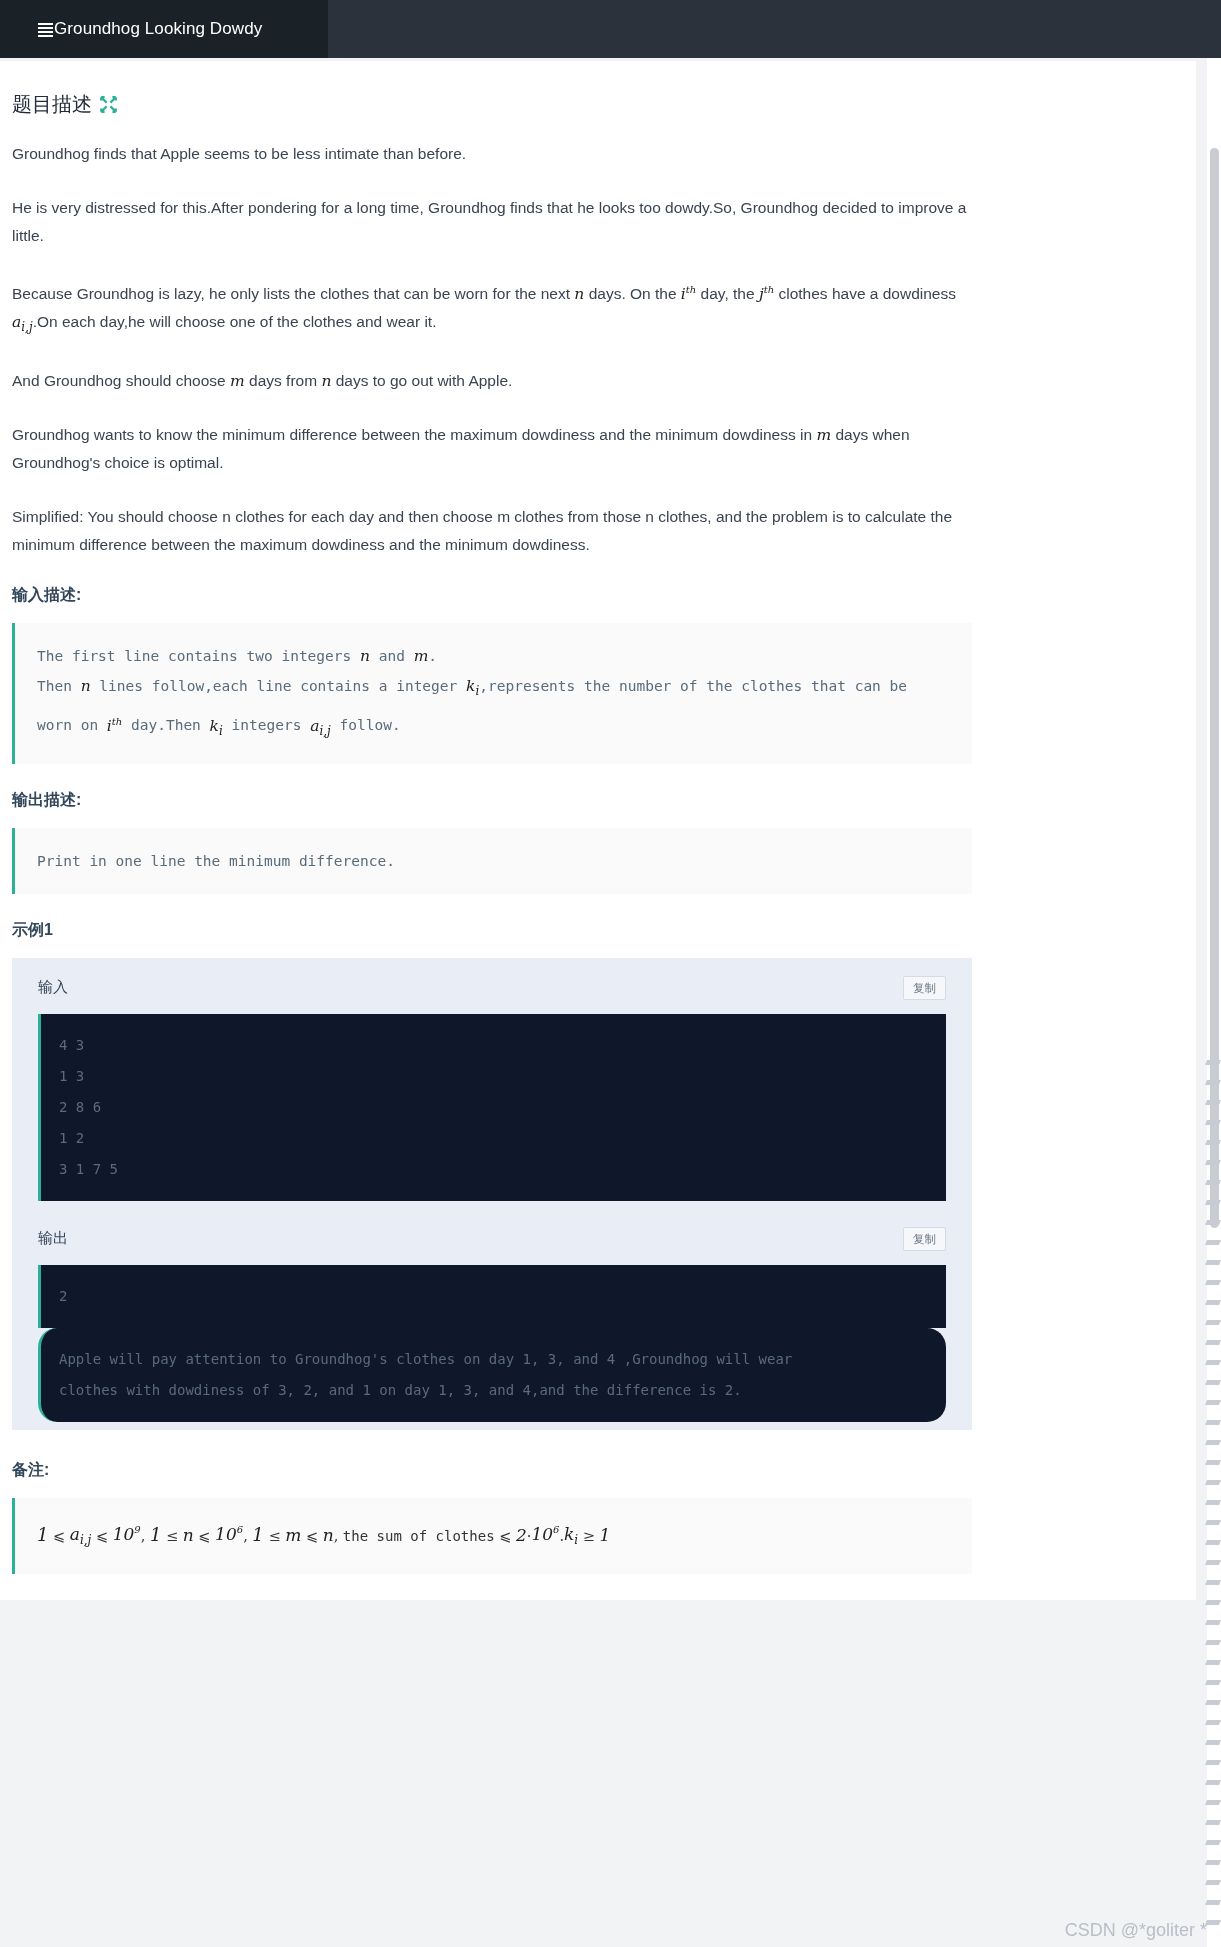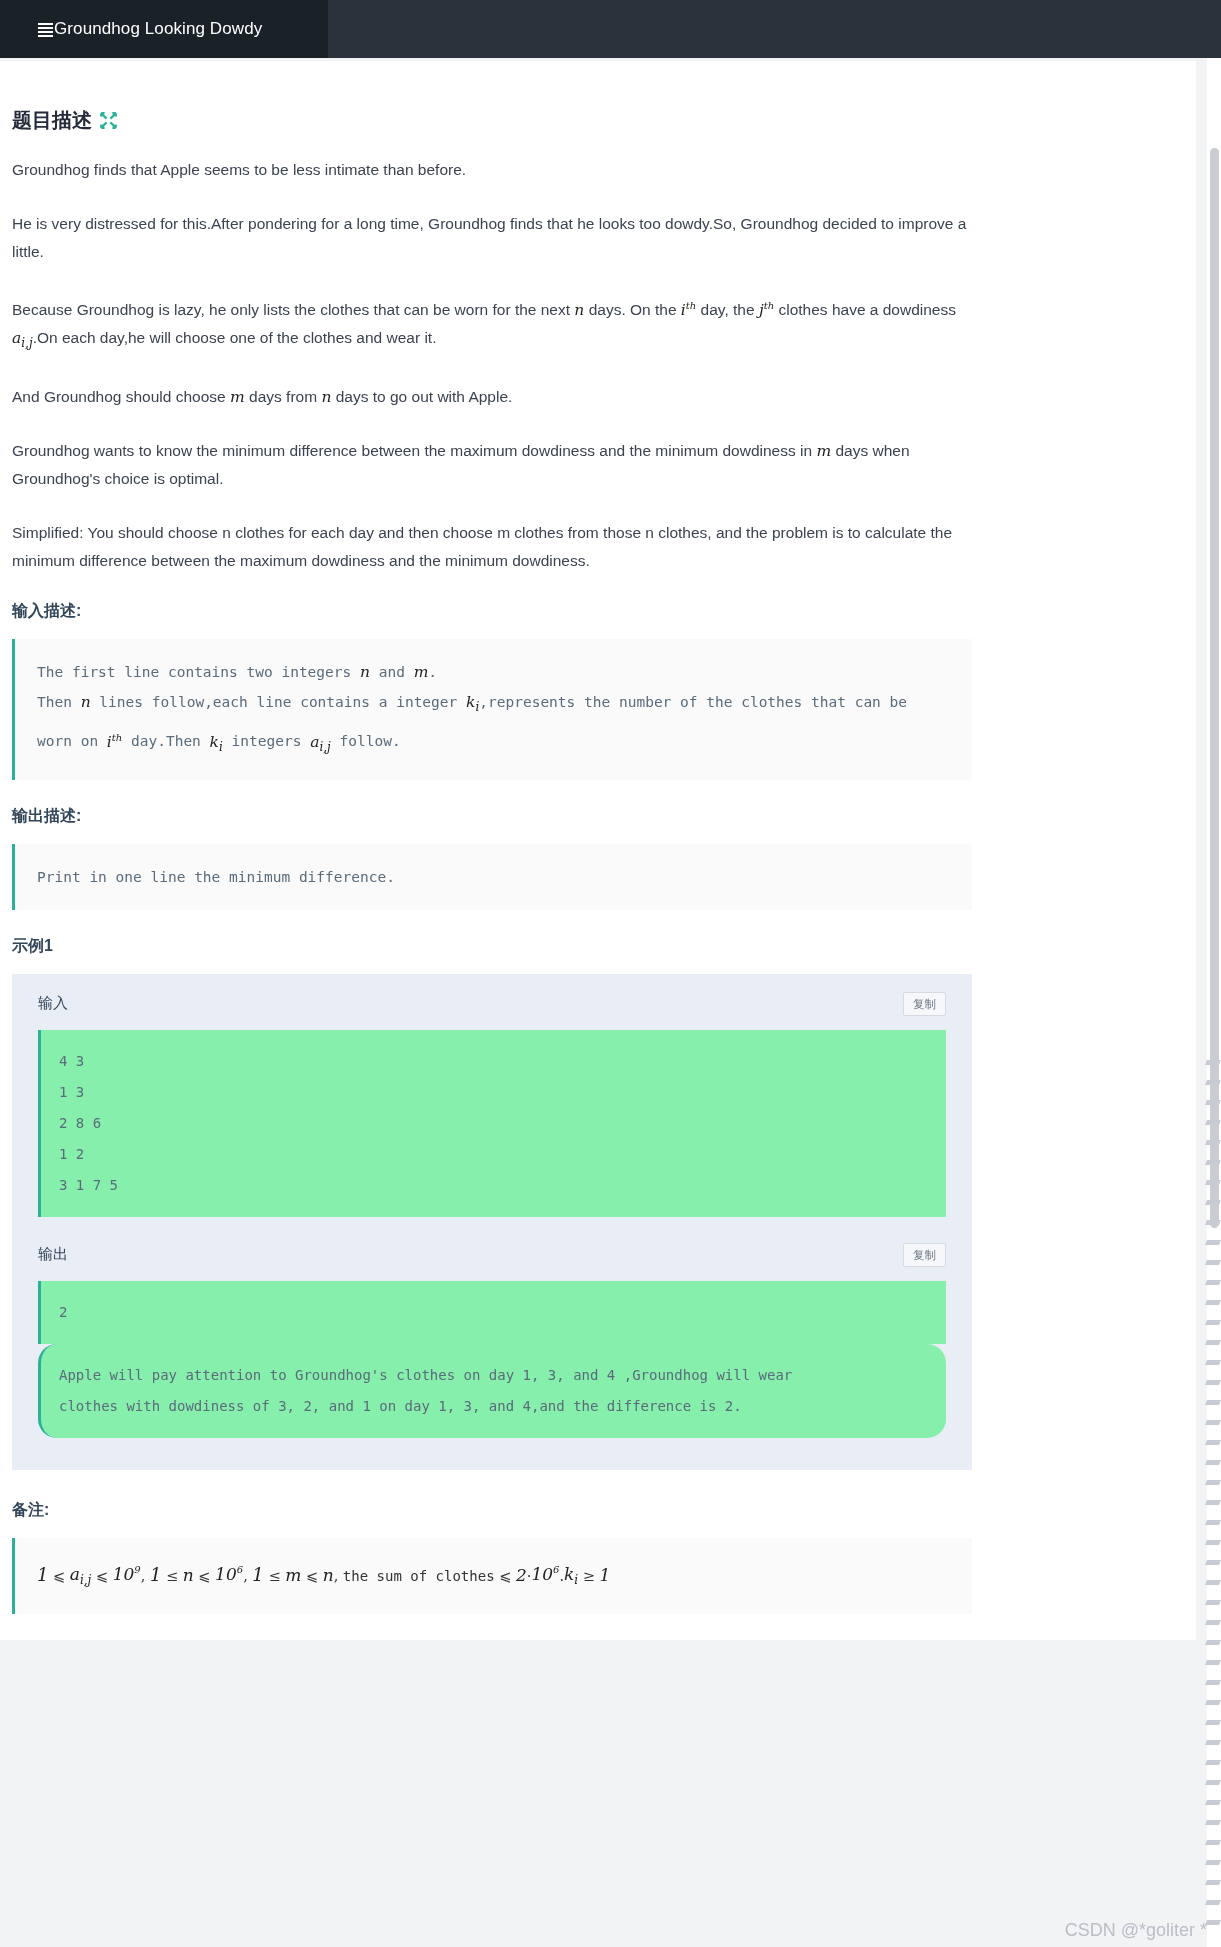--- a/index.html
+++ b/index.html
@@ -79,23 +79,23 @@
     box-sizing: border-box;
     padding: 30px 12px 0 12px;
   }
   .inner {
     width: 960px;
   }
 
   
   h2.sect {
     font-size: 20px;
-    font-weight: bold;
+    font-weight: normal;
     color: #252b3a;
-    margin: 16px 0 22px 0;
+    margin: 0 0 22px 0;
     display: flex;
     align-items: center;
     gap: 8px;
   }
   .expand-icon {
     display: inline-block;
     width: 17px;
     height: 17px;
     position: relative;
     color: #2bb198;
@@ -175,21 +175,21 @@
     background: #f5f7fa;
     color: #6b7684;
     font-size: 11.5px;
     border-radius: 2px;
     padding: 4px 9px;
     cursor: pointer;
     font-family: "Liberation Sans", sans-serif;
     line-height: 14px;
   }
   .sample-body {
-    background: #86efac;
+    background: #0f172a;
     border-left: 3px solid #2bb198;
     margin: 0 26px 0 26px;
     padding: 16px 18px;
     font-family: "DejaVu Sans Mono", "Liberation Mono", monospace;
     font-size: 14px;
     line-height: 31px;
     color: #5a6b7b;
     white-space: pre;
   }
   .sample-body.wrap { white-space: pre-wrap; }
@@ -301,21 +301,21 @@
 2 8 6
 1 2
 3 1 7 5</div>
 
         <div class="sample-head" style="padding-top:26px;">
           <span class="lbl">输出</span>
           <button class="copy-btn">复制</button>
         </div>
         <div class="sample-body">2</div>
 
-        <div class="sample-body wrap" style="margin-bottom:32px;border-radius:19px;">Apple will pay attention to Groundhog's clothes on day 1, 3, and 4 ,Groundhog will wear
+        <div class="sample-body wrap" style="margin-bottom:8px;border-radius:19px;">Apple will pay attention to Groundhog's clothes on day 1, 3, and 4 ,Groundhog will wear
 clothes with dowdiness of 3, 2, and 1 on day 1, 3, and 4,and the difference is 2.</div>
       </div>
 
       <h3 class="sub">备注:</h3>
       <div class="codeblock math"><span class="mathi" style="font-size:18px;">1</span> ⩽ <span class="mathi" style="font-size:17px;">a<sub>i,j</sub></span> ⩽ <span class="mathi" style="font-size:17px;">10<sup>9</sup></span>, <span class="mathi" style="font-size:18px;">1</span> ≤ <span class="mathi" style="font-size:17px;">n</span> ⩽ <span class="mathi" style="font-size:17px;">10<sup>6</sup></span>, <span class="mathi" style="font-size:18px;">1</span> ≤ <span class="mathi" style="font-size:17px;">m</span> ⩽ <span class="mathi" style="font-size:17px;">n</span>, <span class="mono" style="font-size:14px;">the sum of clothes</span> ⩽ <span class="mathi" style="font-size:17px;">2</span>·<span class="mathi" style="font-size:17px;">10<sup>6</sup></span>.<span class="mathi" style="font-size:17px;">k<sub>i</sub></span> ≥ <span class="mathi" style="font-size:17px;">1</span></div>
 
     </div>
   </div>
 </div>
 

